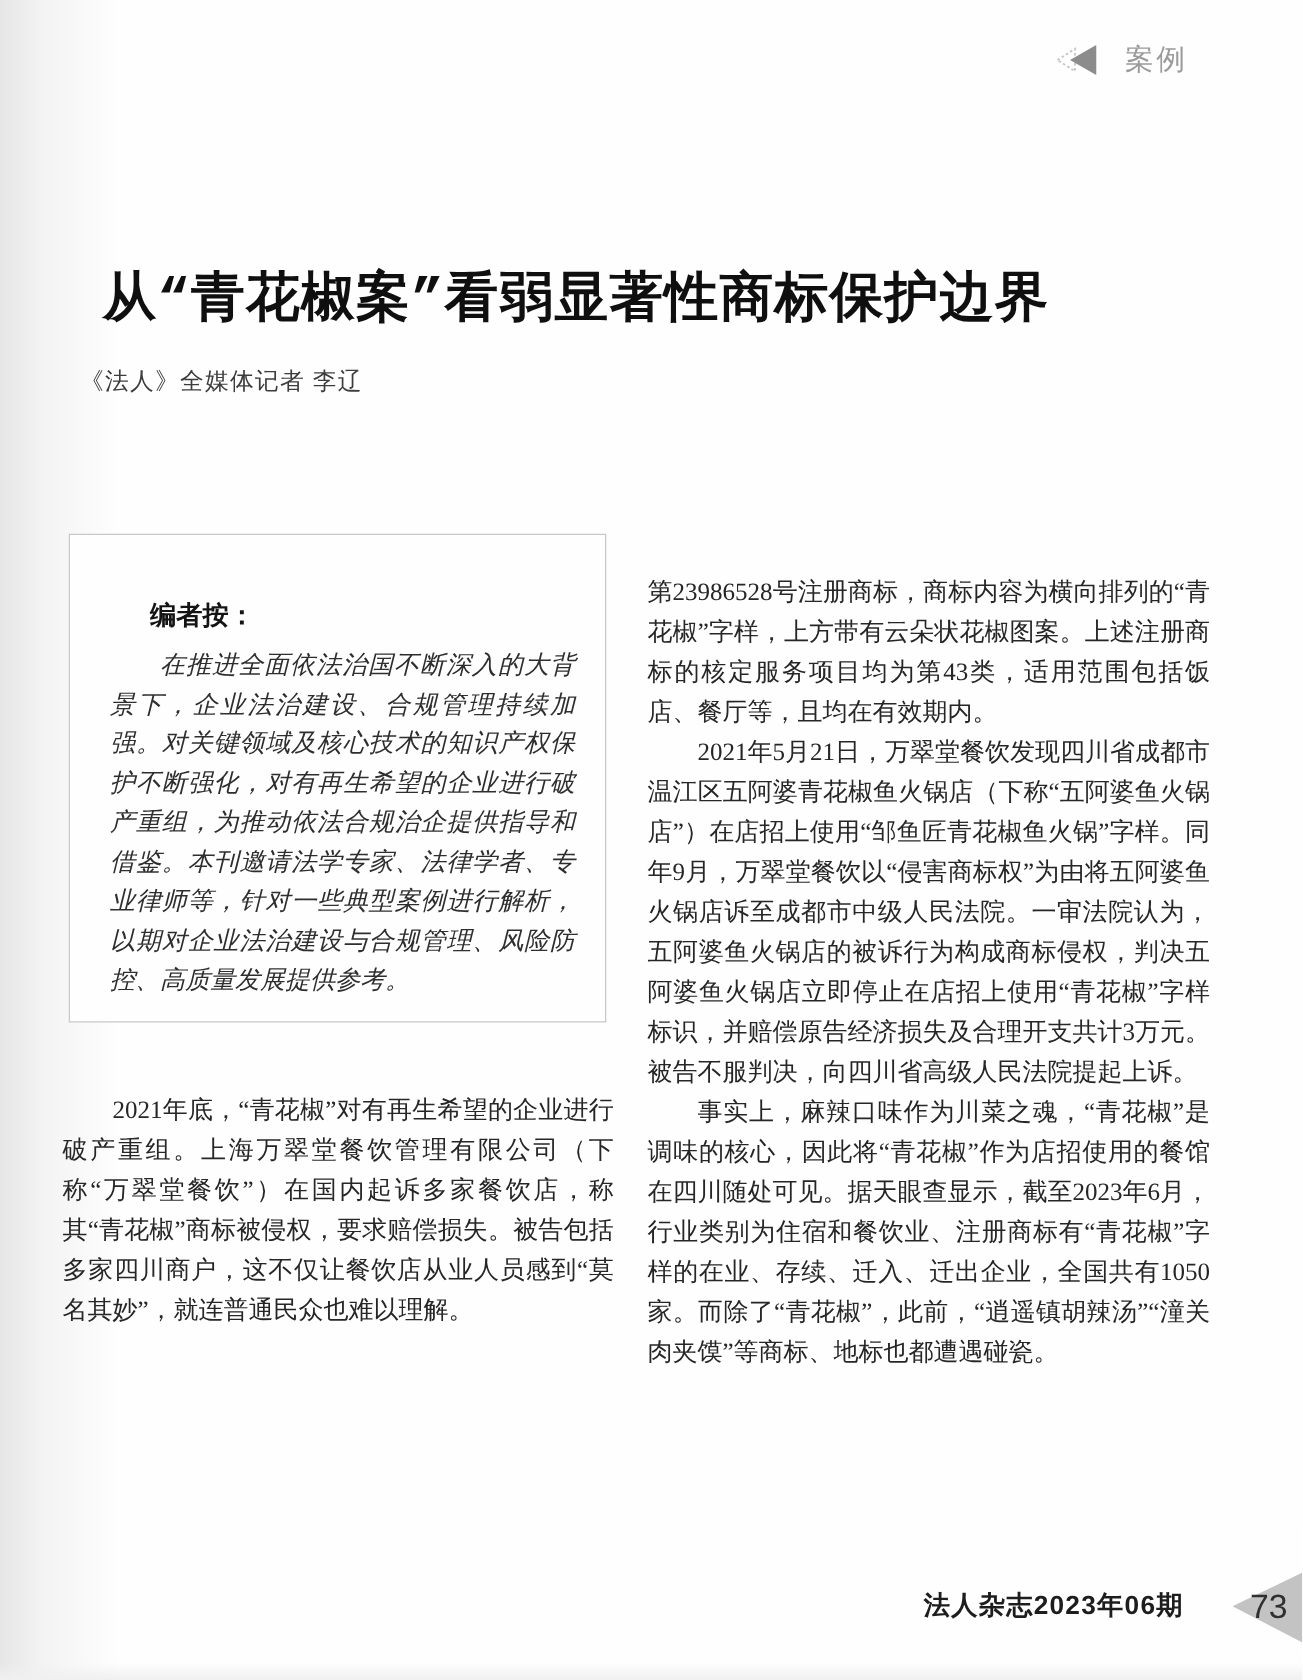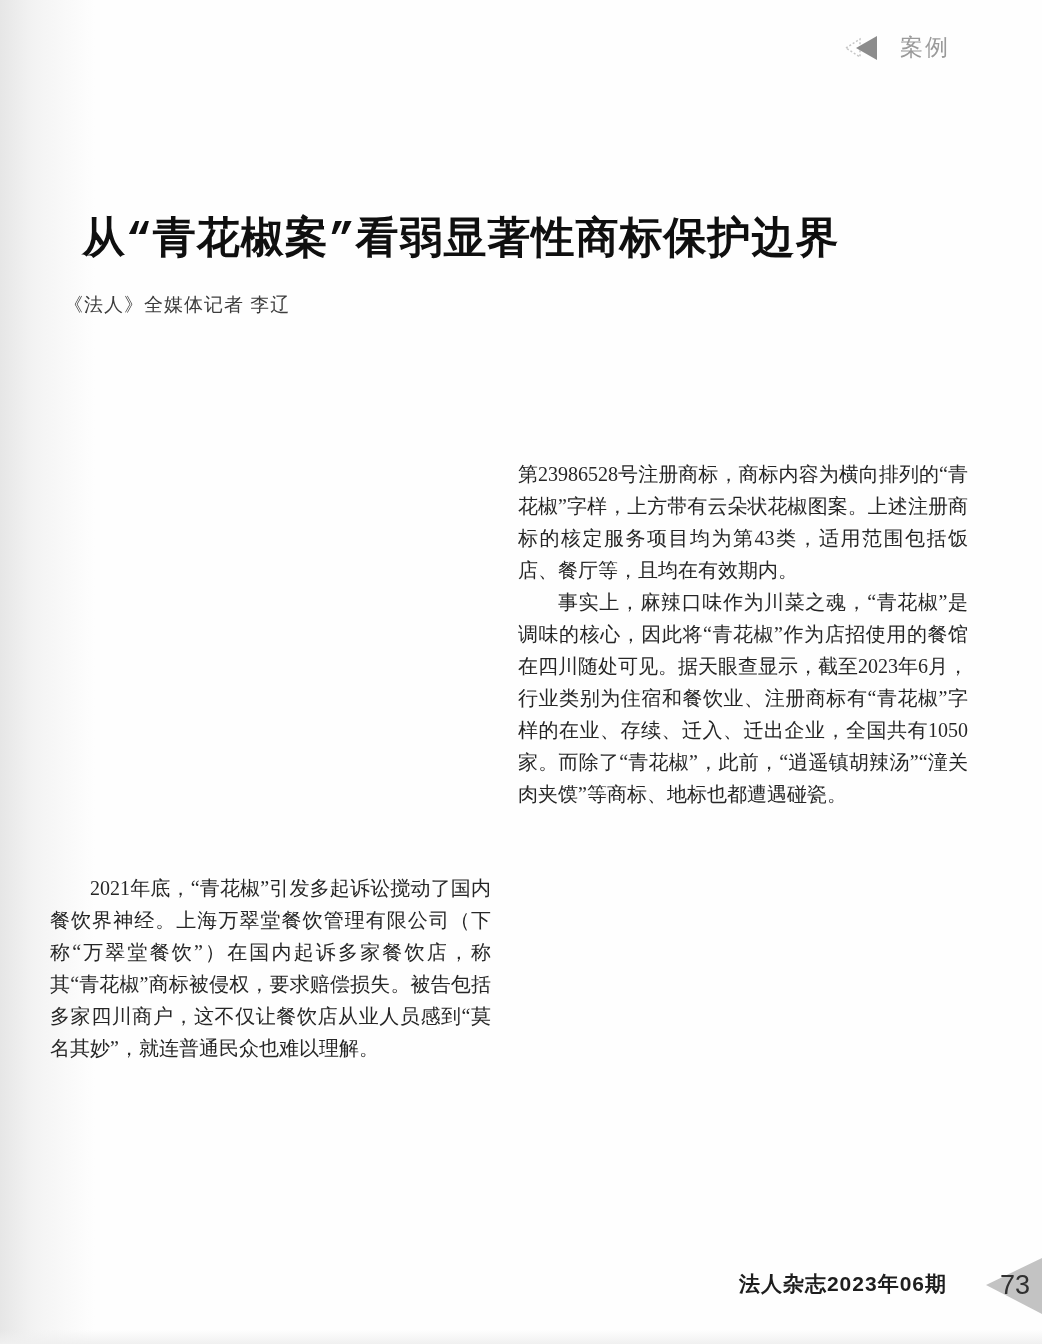--- a/index.html
+++ b/index.html
@@ -104,27 +104,32 @@
         <polygon points="2,14 16,5 16,23" fill="none" stroke="#c6c6c6" stroke-width="1.5" stroke-dasharray="2,2"></polygon>
         <polygon points="12,14 33,2 33,26" fill="#8c8c8c"></polygon>
       </svg>
     </span>
     <span>案例</span>
   </div>
 
   <h1 class="article-title">从“青花椒案”看弱显著性商标保护边界</h1>
   <div class="byline">《法人》全媒体记者 李辽</div>
 
+  <div class="editor-box">
+    <div class="editor-heading">编者按：</div>
+    <div class="editor-body">在推进全面依法治国不断深入的大背景下，企业法治建设、合规管理持续加强。对关键领域及核心技术的知识产权保护不断强化，对有再生希望的企业进行破产重组，为推动依法合规治企提供指导和借鉴。本刊邀请法学专家、法律学者、专业律师等，针对一些典型案例进行解析，以期对企业法治建设与合规管理、风险防控、高质量发展提供参考。</div>
+  </div>
 
   <div class="col col-left">
-    <p>2021年底，“青花椒”引发多起诉讼搅动了国内餐饮界神经。上海万翠堂餐饮管理有限公司（下称“万翠堂餐饮”）在国内起诉多家餐饮店，称其“青花椒”商标被侵权，要求赔偿损失。被告包括多家四川商户，这不仅让餐饮店从业人员感到“莫名其妙”，就连普通民众也难以理解。</p>
+    <p>2021年底，“青花椒”对有再生希望的企业进行破产重组。上海万翠堂餐饮管理有限公司（下称“万翠堂餐饮”）在国内起诉多家餐饮店，称其“青花椒”商标被侵权，要求赔偿损失。被告包括多家四川商户，这不仅让餐饮店从业人员感到“莫名其妙”，就连普通民众也难以理解。</p>
   </div>
 
   <div class="col col-right">
     <p class="no-indent">第23986528号注册商标，商标内容为横向排列的“青花椒”字样，上方带有云朵状花椒图案。上述注册商标的核定服务项目均为第43类，适用范围包括饭店、餐厅等，且均在有效期内。</p>
+    <p>2021年5月21日，万翠堂餐饮发现四川省成都市温江区五阿婆青花椒鱼火锅店（下称“五阿婆鱼火锅店”）在店招上使用“邹鱼匠青花椒鱼火锅”字样。同年9月，万翠堂餐饮以“侵害商标权”为由将五阿婆鱼火锅店诉至成都市中级人民法院。一审法院认为，五阿婆鱼火锅店的被诉行为构成商标侵权，判决五阿婆鱼火锅店立即停止在店招上使用“青花椒”字样标识，并赔偿原告经济损失及合理开支共计3万元。被告不服判决，向四川省高级人民法院提起上诉。</p>
     <p>事实上，麻辣口味作为川菜之魂，“青花椒”是调味的核心，因此将“青花椒”作为店招使用的餐馆在四川随处可见。据天眼查显示，截至2023年6月，行业类别为住宿和餐饮业、注册商标有“青花椒”字样的在业、存续、迁入、迁出企业，全国共有1050家。而除了“青花椒”，此前，“逍遥镇胡辣汤”“潼关肉夹馍”等商标、地标也都遭遇碰瓷。</p>
   </div>
 
   <div class="footer-journal">法人杂志2023年06期</div>
   <div class="page-flag">
     <span class="flag-shape">
       <svg width="56" height="60" viewBox="0 0 56 60">
         <polygon points="0,29 56,2 56,58" fill="#c3c3c3"></polygon>
       </svg>
     </span>

